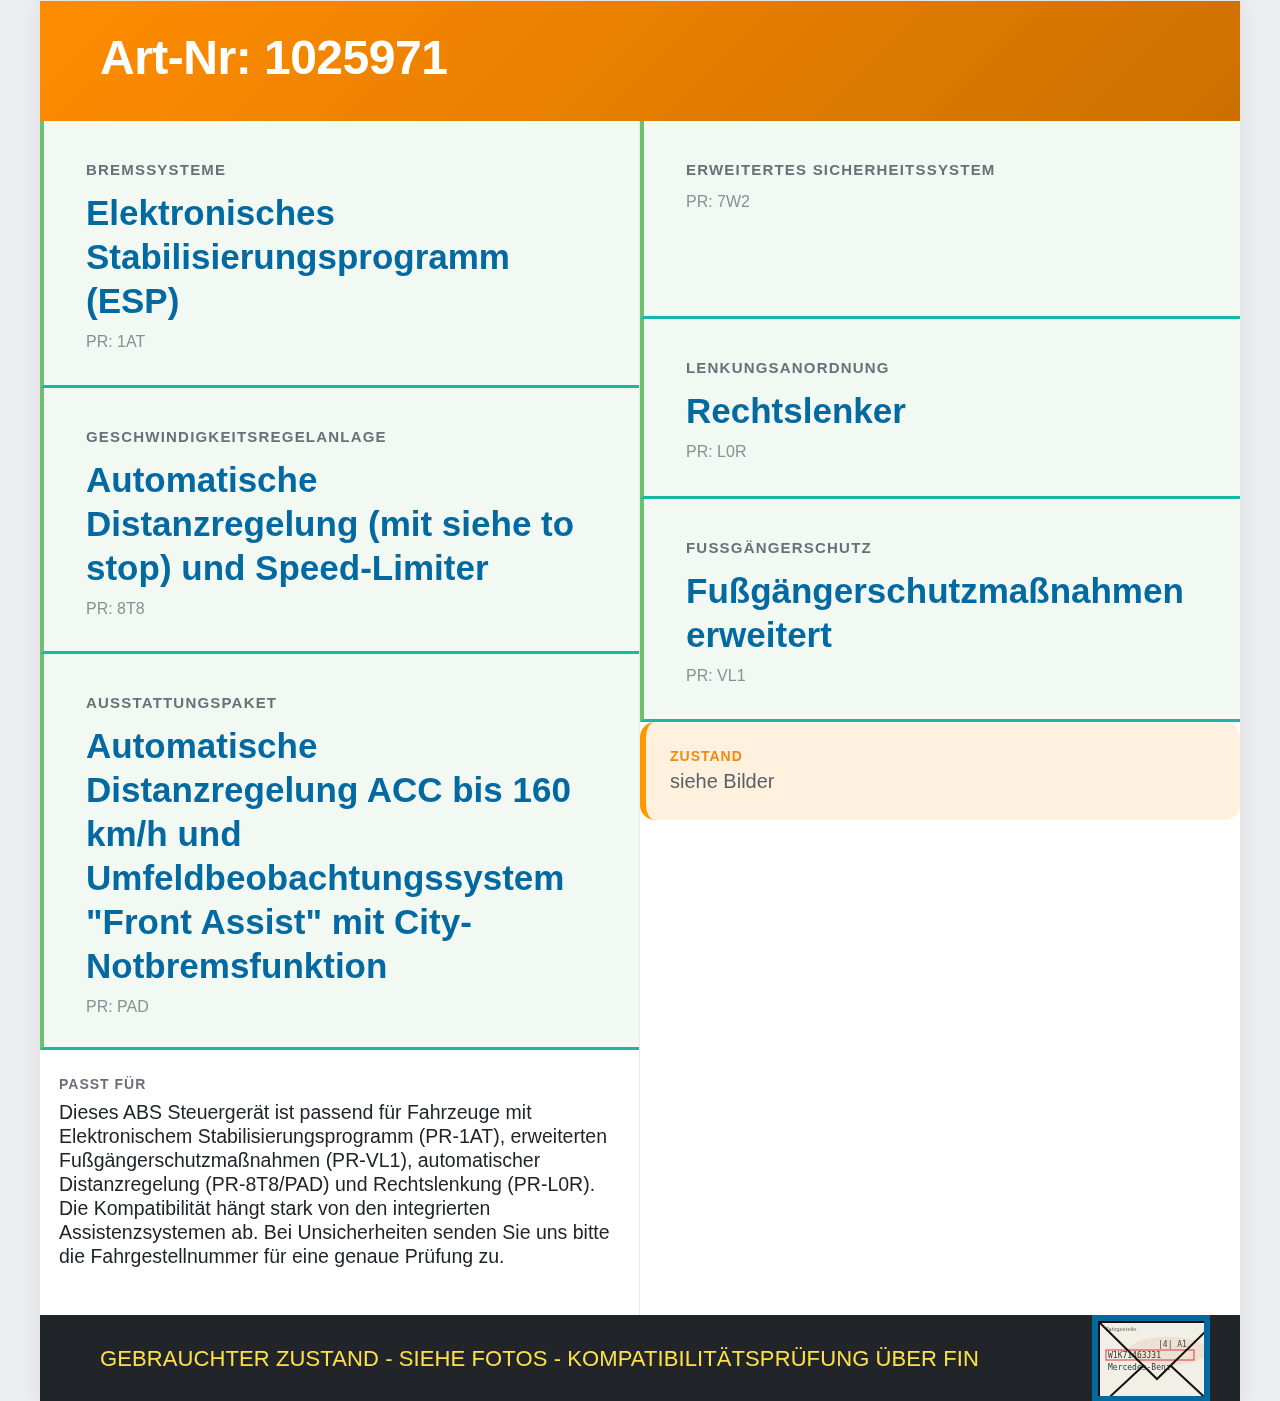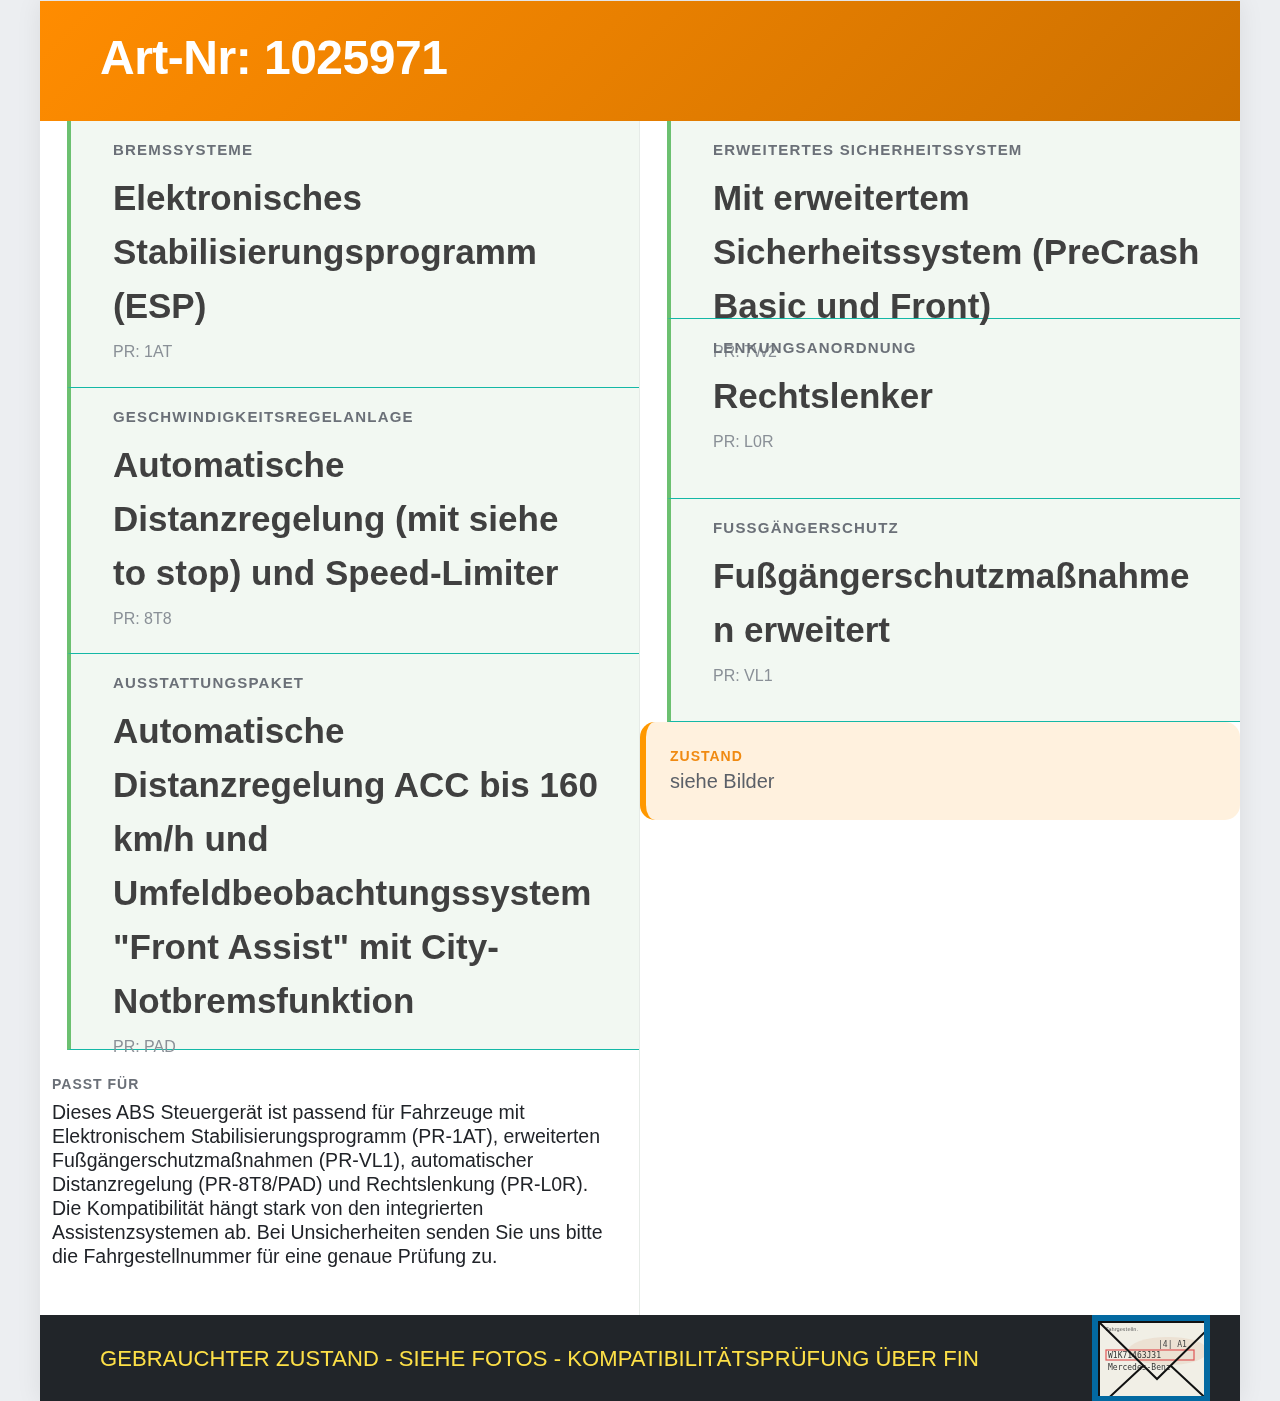--- a/index.html
+++ b/index.html
@@ -4,28 +4,28 @@
 <style>
   * { box-sizing: border-box; margin: 0; padding: 0; }
   html, body { width: 1280px; height: 1401px; background: #eceef1; overflow: hidden; }
   body { font-family: "Liberation Sans", "DejaVu Sans", sans-serif; }
   .page { position: absolute; left: 40px; top: 1px; width: 1200px; height: 1401px; background: #ffffff; box-shadow: 0 0 24px rgba(0,0,0,0.08); }
   .header { height: 120px; background: linear-gradient(135deg, #ff8c00 0%, #e98000 45%, #cc7000 100%); padding-left: 60px; display: flex; align-items: center; }
   .header h1 { color: #fff; font-size: 48px; font-weight: 700; letter-spacing: -0.5px; margin-top: -8px; }
   .grid { display: flex; }
   .col { width: 600px; }
   .col.left { border-right: 1px solid #e6ebe7; }
-  .card { background: #f2f8f2; border-left: 4px solid #6cc070; border-bottom: 1px solid #14b8a6; padding: 20px 40px 0 42px; margin-left: 27px; }
+  .card { background: #f2f8f2; border-left: 4px solid #6cc070; border-bottom: 3px solid #14b8a6; padding: 40px 40px 0 42px; }
   .card .cat { font-size: 15px; font-weight: 700; color: #6b7078; letter-spacing: 1.2px; text-transform: uppercase; height: 22px; }
-  .card .title { font-size: 35px; font-weight: 700; color: #404040; line-height: 54px; margin-top: 8px; }
+  .card .title { font-size: 35px; font-weight: 700; color: #0369a1; line-height: 44px; margin-top: 8px; }
   .card .pr { font-size: 16px; color: #8a9097; margin-top: 10px; }
   .zustand { background: #fff1de; border-left: 6px solid #ff9800; padding: 26px 24px 0 24px; height: 98px; border-radius: 15px; }
   .zustand .label { font-size: 14px; font-weight: 700; color: #f08a12; letter-spacing: 1px; }
   .zustand .value { font-size: 20px; color: #5b6068; margin-top: 6px; }
-  .fits { padding: 26px 24px 0 12px; height: 265px; }
+  .fits { padding: 26px 24px 0 19px; height: 265px; }
   .fits .label { font-size: 14px; font-weight: 700; color: #6b7078; letter-spacing: 1px; }
   .fits .text { font-size: 19.5px; color: #202328; line-height: 24px; margin-top: 8px; font-weight: 500; }
   .footer { position: absolute; left: 0; top: 1314px; width: 1200px; height: 87px; background: #212529; display: flex; align-items: center; padding-left: 60px; }
   .footer .note { color: #fde047; font-size: 22px; font-weight: 400; letter-spacing: 0.1px; }
   .fin-img { position: absolute; right: 30px; top: 0; width: 118px; height: 87px; background: #f4f1e6; border: 6px solid #0369a1; overflow: hidden; }
 </style>
 </head>
 <body>
 
 <div class="page">
@@ -52,21 +52,20 @@
       </div>
       <div class="fits">
         <div class="label">PASST FÜR</div>
         <div class="text">Dieses ABS Steuergerät ist passend für Fahrzeuge mit Elektronischem Stabilisierungsprogramm (PR-1AT), erweiterten Fußgängerschutzmaßnahmen (PR-VL1), automatischer Distanzregelung (PR-8T8/PAD) und Rechtslenkung (PR-L0R). Die Kompatibilität hängt stark von den integrierten Assistenzsystemen ab. Bei Unsicherheiten senden Sie uns bitte die Fahrgestellnummer für eine genaue Prüfung zu.</div>
       </div>
     </div>
 
     <div class="col right">
       <div class="card" style="height:198px">
         <div class="cat">ERWEITERTES SICHERHEITSSYSTEM</div>
-        <div class="title">Mit erweitertem Sicherheitssystem (PreCrash Basic und Front)</div>
         <div class="pr">PR: 7W2</div>
       </div>
       <div class="card" style="height:180px">
         <div class="cat">LENKUNGSANORDNUNG</div>
         <div class="title">Rechtslenker</div>
         <div class="pr">PR: L0R</div>
       </div>
       <div class="card" style="height:223px">
         <div class="cat">FUSSGÄNGERSCHUTZ</div>
         <div class="title" style="word-break:break-all">Fußgängerschutzmaßnahmen erweitert</div>

